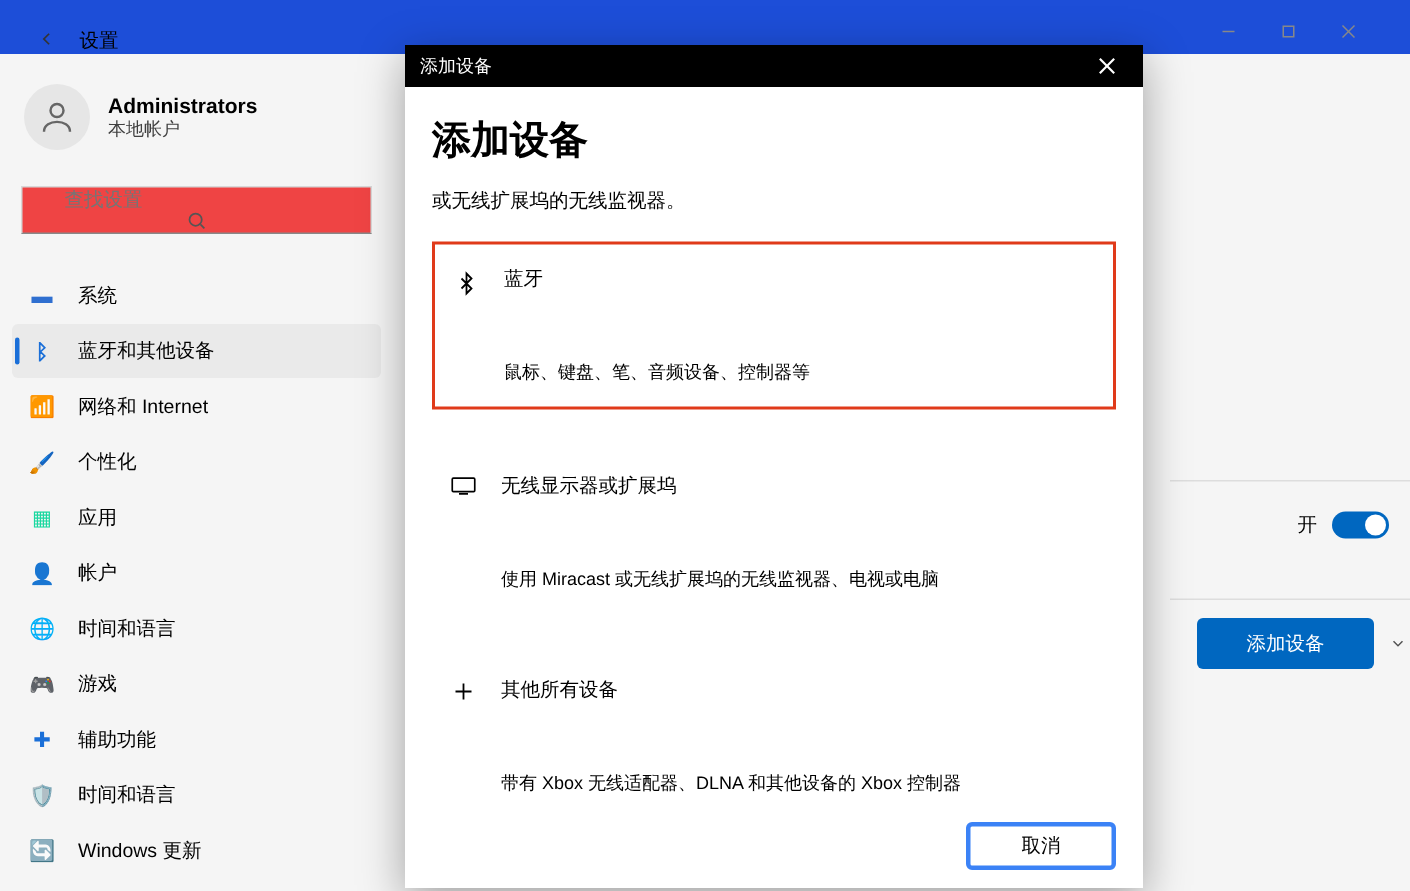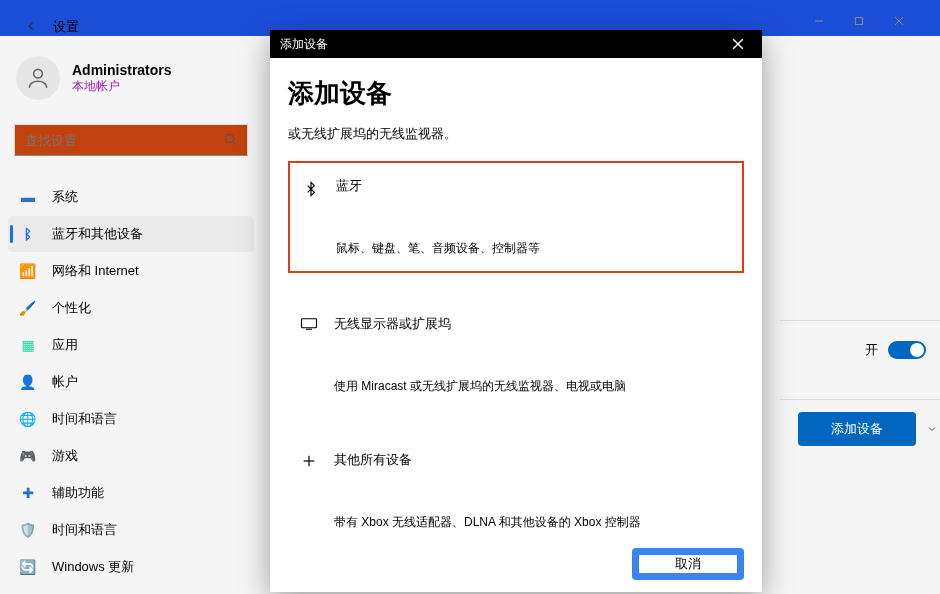--- a/index.html
+++ b/index.html
@@ -33,23 +33,23 @@
       left: 0; top: 36px; bottom: 0;
       width: 260px;
       padding: 10px 6px 0 8px;
     }
     .user-block { display: flex; align-items: center; padding: 10px 8px; }
     .avatar {
       width: 44px; height: 44px; border-radius: 50%; background: #e6e6e6;
       display:flex; align-items:center; justify-content:center; color:#555; margin-right:12px;
     }
     .user-name { font-weight: 600; font-size: 14px; }
-    .user-sub { font-size: 12px; color: #a21caf; }
+    .user-sub { font-size: 12px; color: #404040; }
     .search-row { display:flex; align-items:center; margin: 14px 6px 16px 6px;
-      background: #c2410c; border: 1px solid #d8d8d8; border-bottom: 1px solid #888; height: 32px; padding: 0 10px; }
+      background: #ef4444; border: 1px solid #d8d8d8; border-bottom: 1px solid #888; height: 32px; padding: 0 10px; flex-direction: column; }
     .search-input { flex:1; border:none; outline:none; font-size:13px; background:transparent; }
     .search-icon { color:#555; }
     .nav { padding-top: 6px; }
     .nav-item { display:flex; align-items:center; height:36px; margin: 1px 0; padding: 0 10px; border-radius: 4px; cursor:pointer; position:relative; }
     .nav-item.active { background: #eaeaea; }
     .nav-item.active::before { content:""; position:absolute; left:2px; top:9px; bottom:9px; width:3px; background:#1a6fd8; border-radius:2px; }
     .nav-icon { width:20px; height:20px; margin-right:14px; display:flex; align-items:center; justify-content:center; font-size:14px; }
     .nav-label { font-size: 13px; }
     
     .right-region {
@@ -71,21 +71,21 @@
     .dialog-close { margin-left:auto; width:28px; height:28px; display:flex; align-items:center; justify-content:center; cursor:pointer; }
     .dialog-body { padding: 18px 18px 0 18px; }
     .dialog-title { font-size: 26px; margin-bottom: 14px; }
     .dialog-sub { font-size: 13px; margin-bottom: 18px; }
     .option { display:flex; padding: 14px 8px; cursor:pointer; margin-bottom: 28px; }
     .option.highlight { border: 2px solid #e03a1a; }
     .opt-icon { width:26px; margin-right:12px; color:#333; display:flex; align-items:flex-start; justify-content:center; padding-top:2px;}
     .opt-title { font-size:13px; }
     .opt-desc { font-size:12px;margin-top:45px; }
     .dialog-footer { position:absolute; bottom:12px; right:18px; }
-    .cancel-btn { background:#fff; border:7px solid #3b82f6; border-radius:4px; width:112px; height:32px; font-size:13px; }
+    .cancel-btn { background:#fff; border:3px solid #3b82f6; border-radius:4px; width:100px; height:32px; font-size:13px; }
   </style>
 </head>
 <body>
 
 <div class="titlebar">
   <div class="back-arrow">
     <svg width="14" height="14" viewBox="0 0 24 24" fill="none" stroke="#333" stroke-width="2">
         <path d="M15 18l-6-6 6-6"></path>
       </svg>
   </div>

